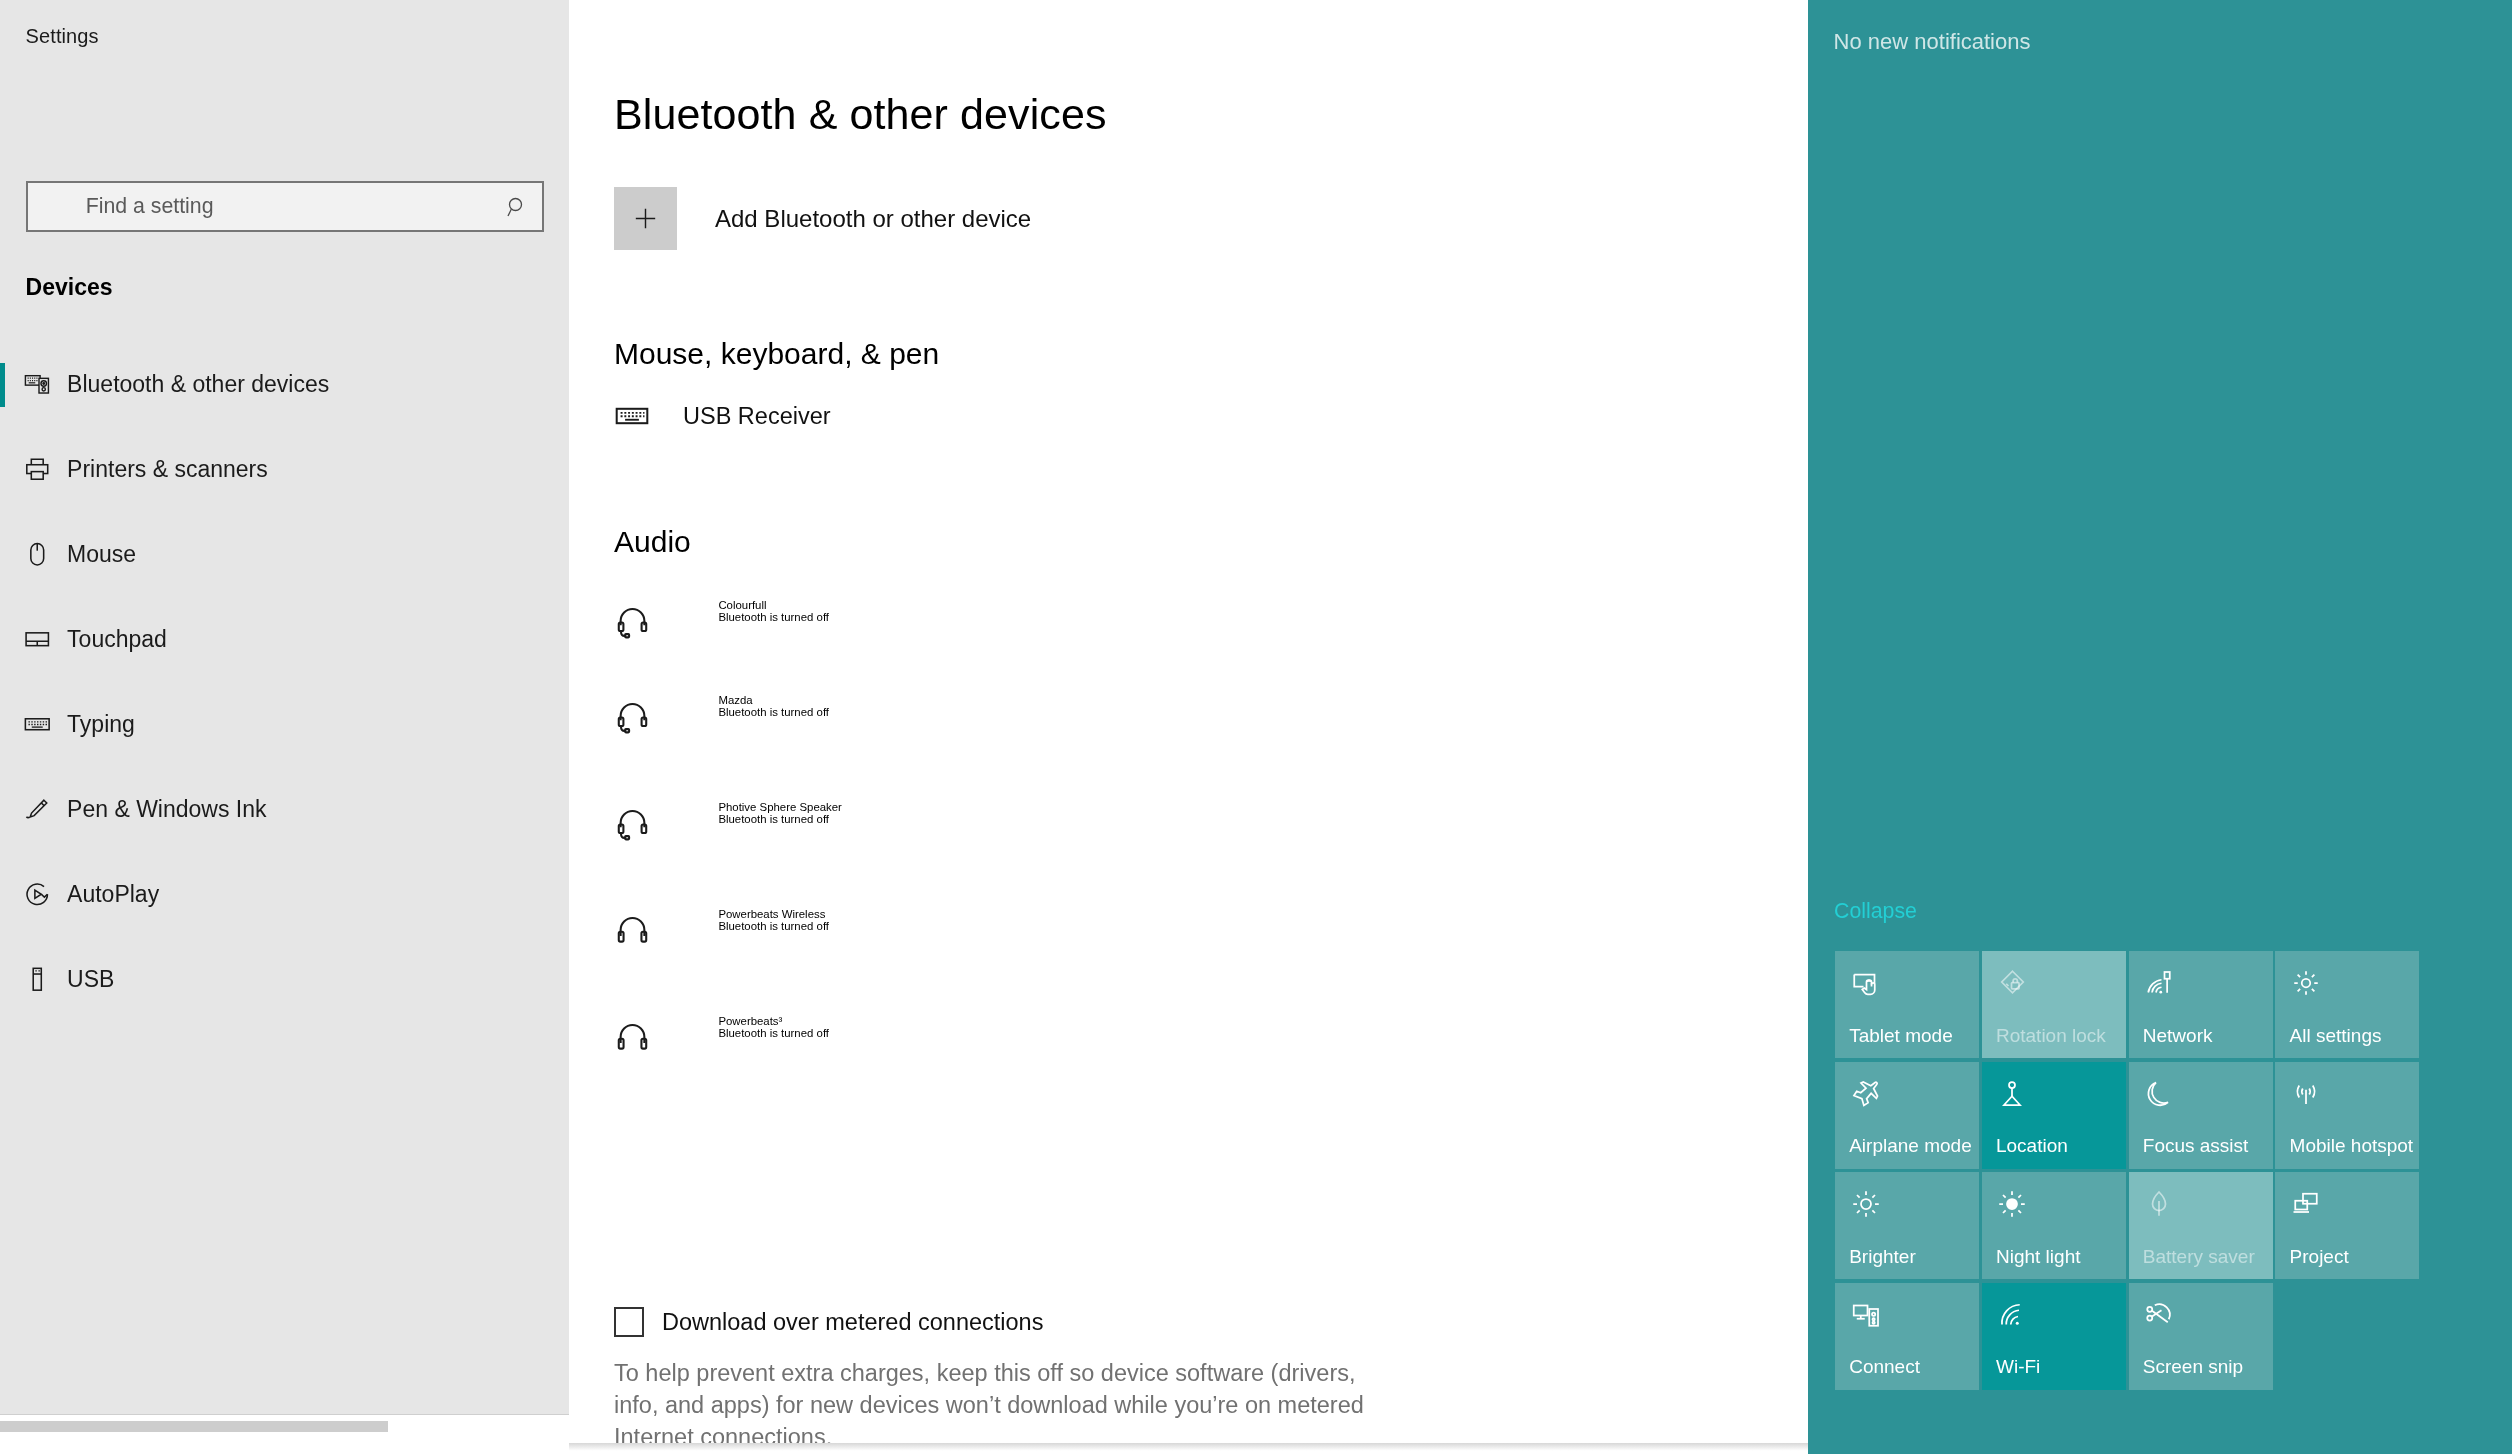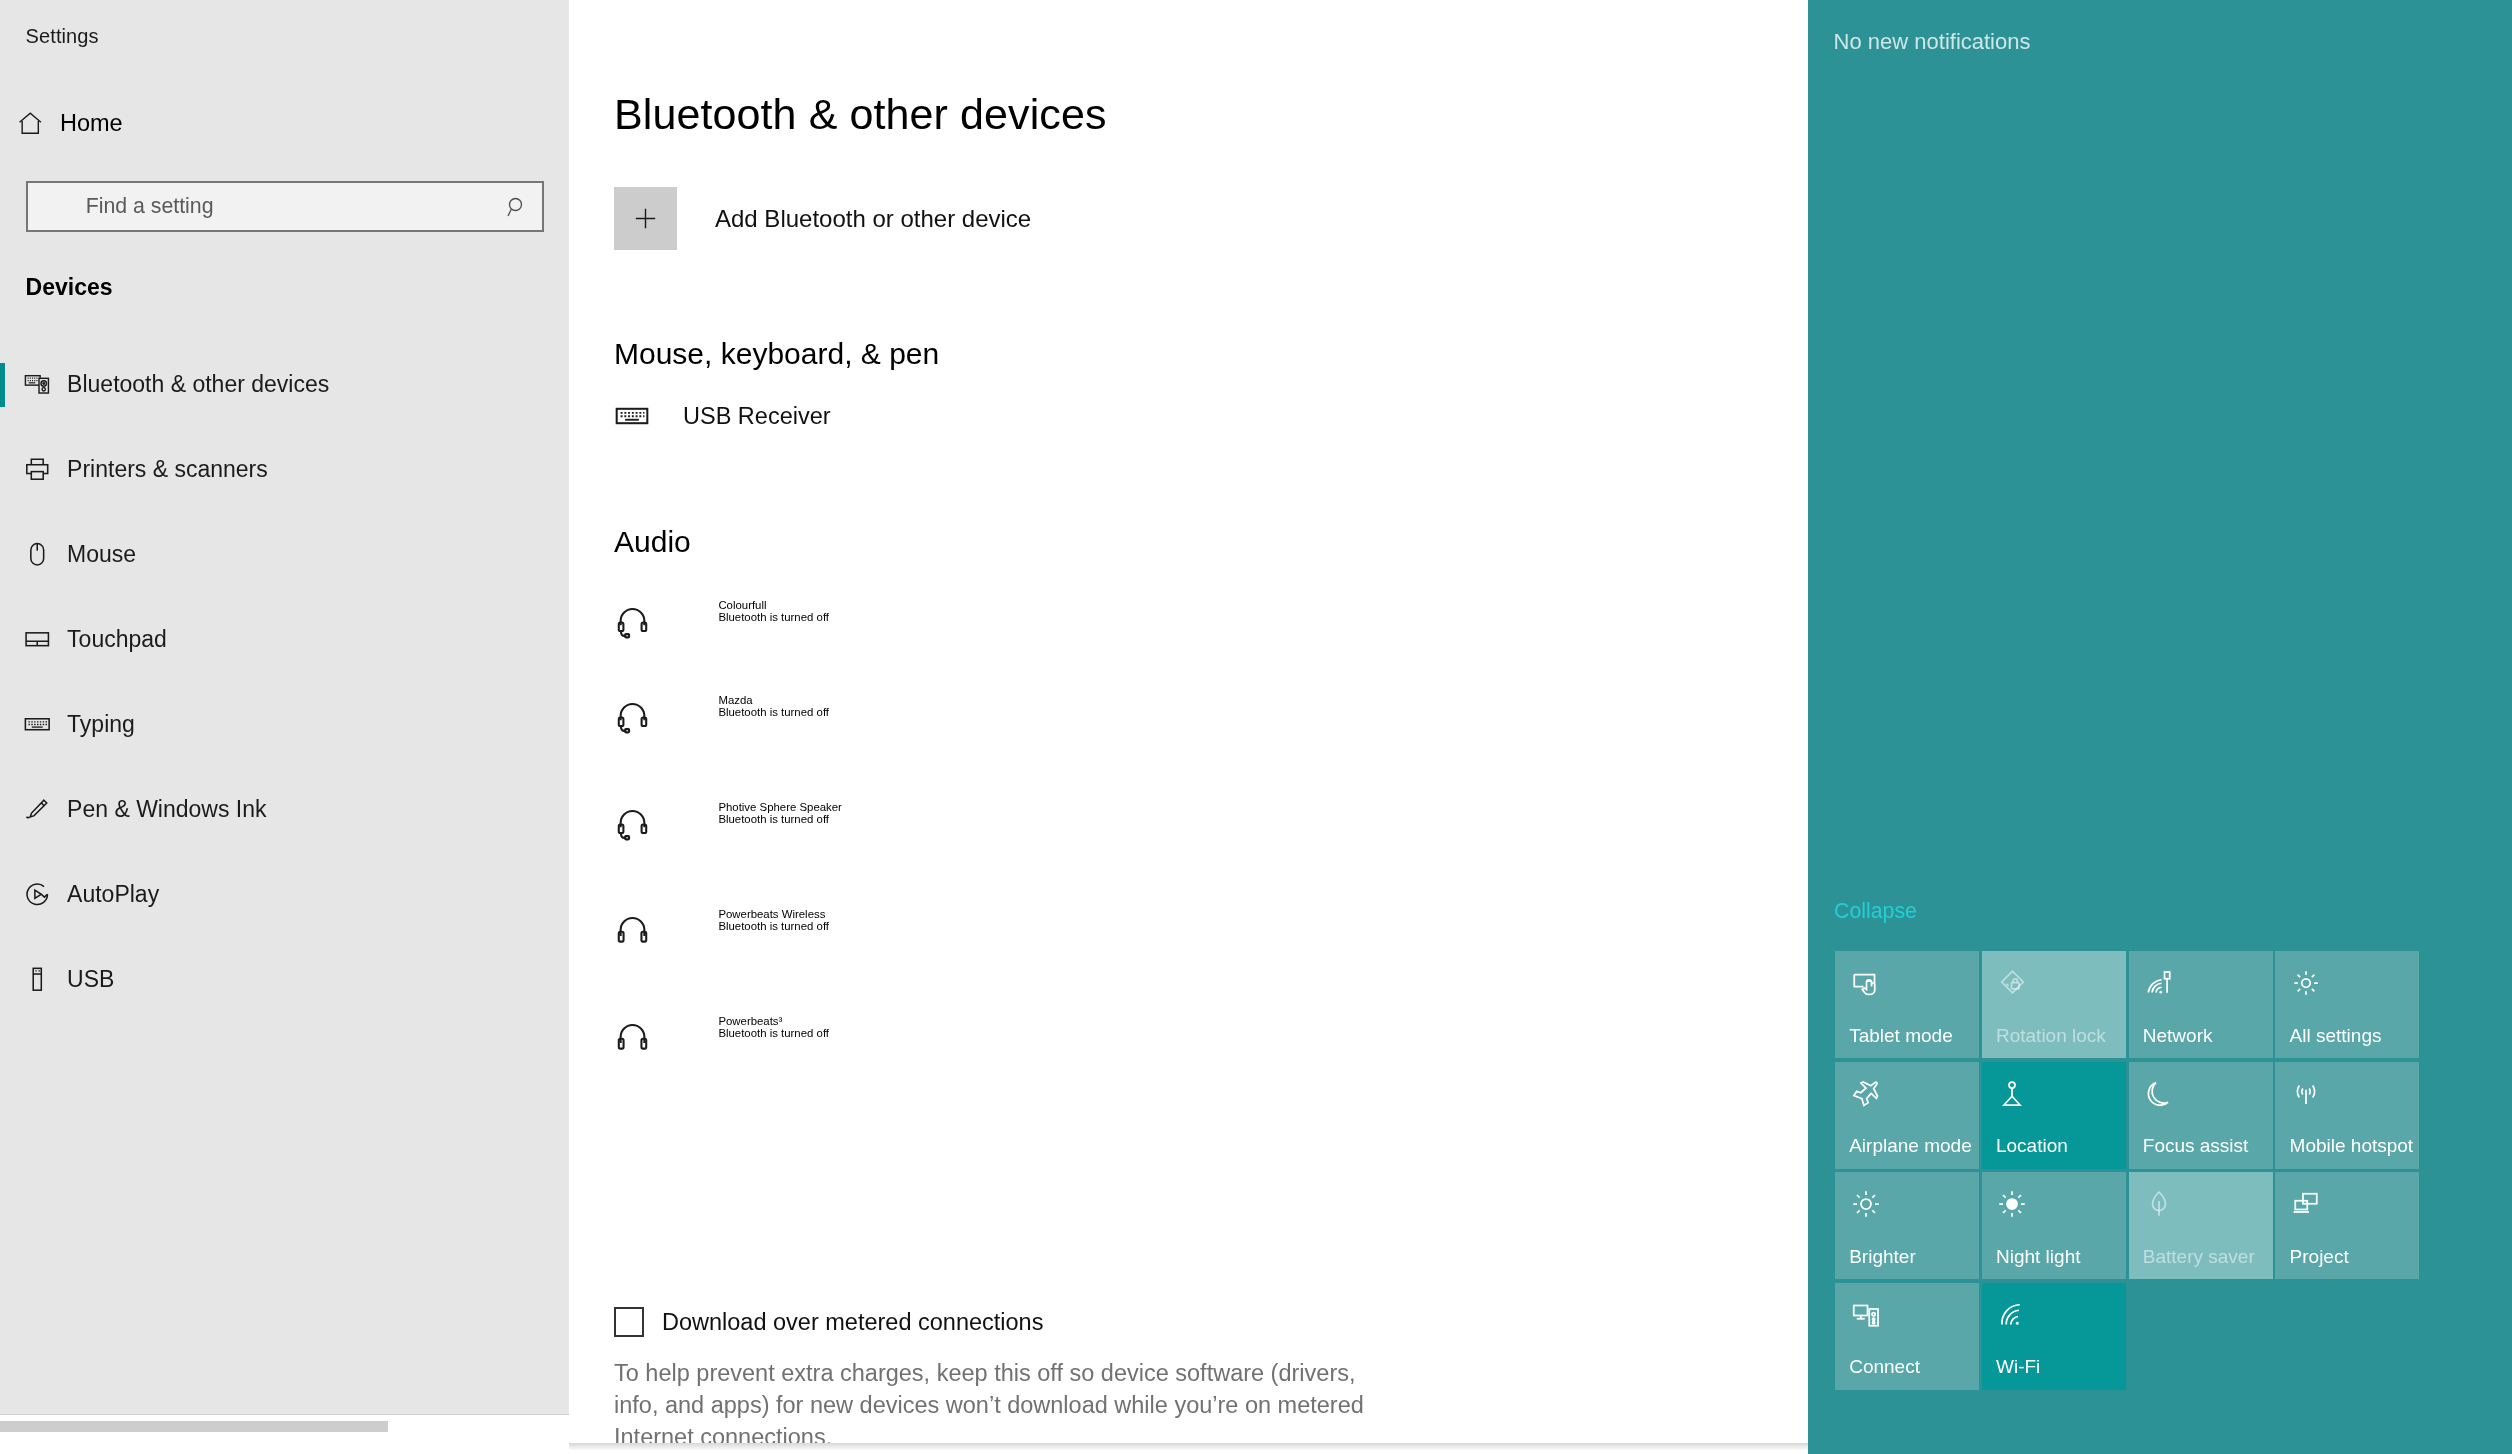--- a/index.html
+++ b/index.html
@@ -225,29 +225,20 @@
 <body>
 
 <div id="screen">
 
   <div id="settings-window">
 
     <div id="sidebar">
 
       <div id="app-title">Settings</div>
 
-      <div id="home-row">
-        <span class="nav-icon">
-          <svg width="28.5" height="28.5" viewBox="0 0 24 24" fill="none" stroke="#1b1b1b" stroke-width="1.2">
-            <path d="M3 11.2 12 3.6l9 7.6"></path>
-            <path d="M5.2 10.2V20.4h13.6V10.2"></path>
-          </svg>
-        </span>
-        <span class="nav-label">Home</span>
-      </div>
 
       <div id="search-box">
         <input id="search-input" type="text" placeholder="Find a setting" style="">
         <span id="search-icon-wrap">
           <svg width="24" height="24" viewBox="0 0 24 24" fill="none" stroke="#4a4a4a" stroke-width="1.3">
             <circle cx="10.5" cy="9.5" r="6"></circle>
             <path d="M6.3 14.2 3 21"></path>
           </svg>
         </span>
       </div>
@@ -648,20 +639,32 @@
           <svg width="30" height="30" viewBox="0 0 24 24" fill="none" stroke="currentColor" stroke-width="1.4">
             <path d="M4 19.6A14.6 14.6 0 0 1 18.2 3.8"></path>
             <path d="M7.4 19.6A11 11 0 0 1 17.6 8.2"></path>
             <path d="M11 19.6a6.8 6.8 0 0 1 5.8-6.4"></path>
             <circle cx="16.2" cy="18.6" r="1.2" fill="currentColor" stroke="none"></circle>
           </svg>
         </span>
         <span class="tile-label">Wi-Fi</span>
       </div>
 
+      <div class="tile">
+        <span class="tile-icon">
+          <svg width="30" height="30" viewBox="0 0 24 24" fill="none" stroke="currentColor" stroke-width="1.4">
+            <path d="M8.6 4.2a8.4 8.4 0 0 1 11.2 11.2"></path>
+            <path d="M6.4 8.6 19 17.8"></path>
+            <circle cx="4.6" cy="7.4" r="2"></circle>
+            <circle cx="4.6" cy="14.4" r="2"></circle>
+            <path d="M6.4 13.2 14 8.2"></path>
+          </svg>
+        </span>
+        <span class="tile-label">Screen snip</span>
+      </div>
 
       <div class="tile empty"></div>
 
     </div>
 
   </div>
 
 </div>
 
 

